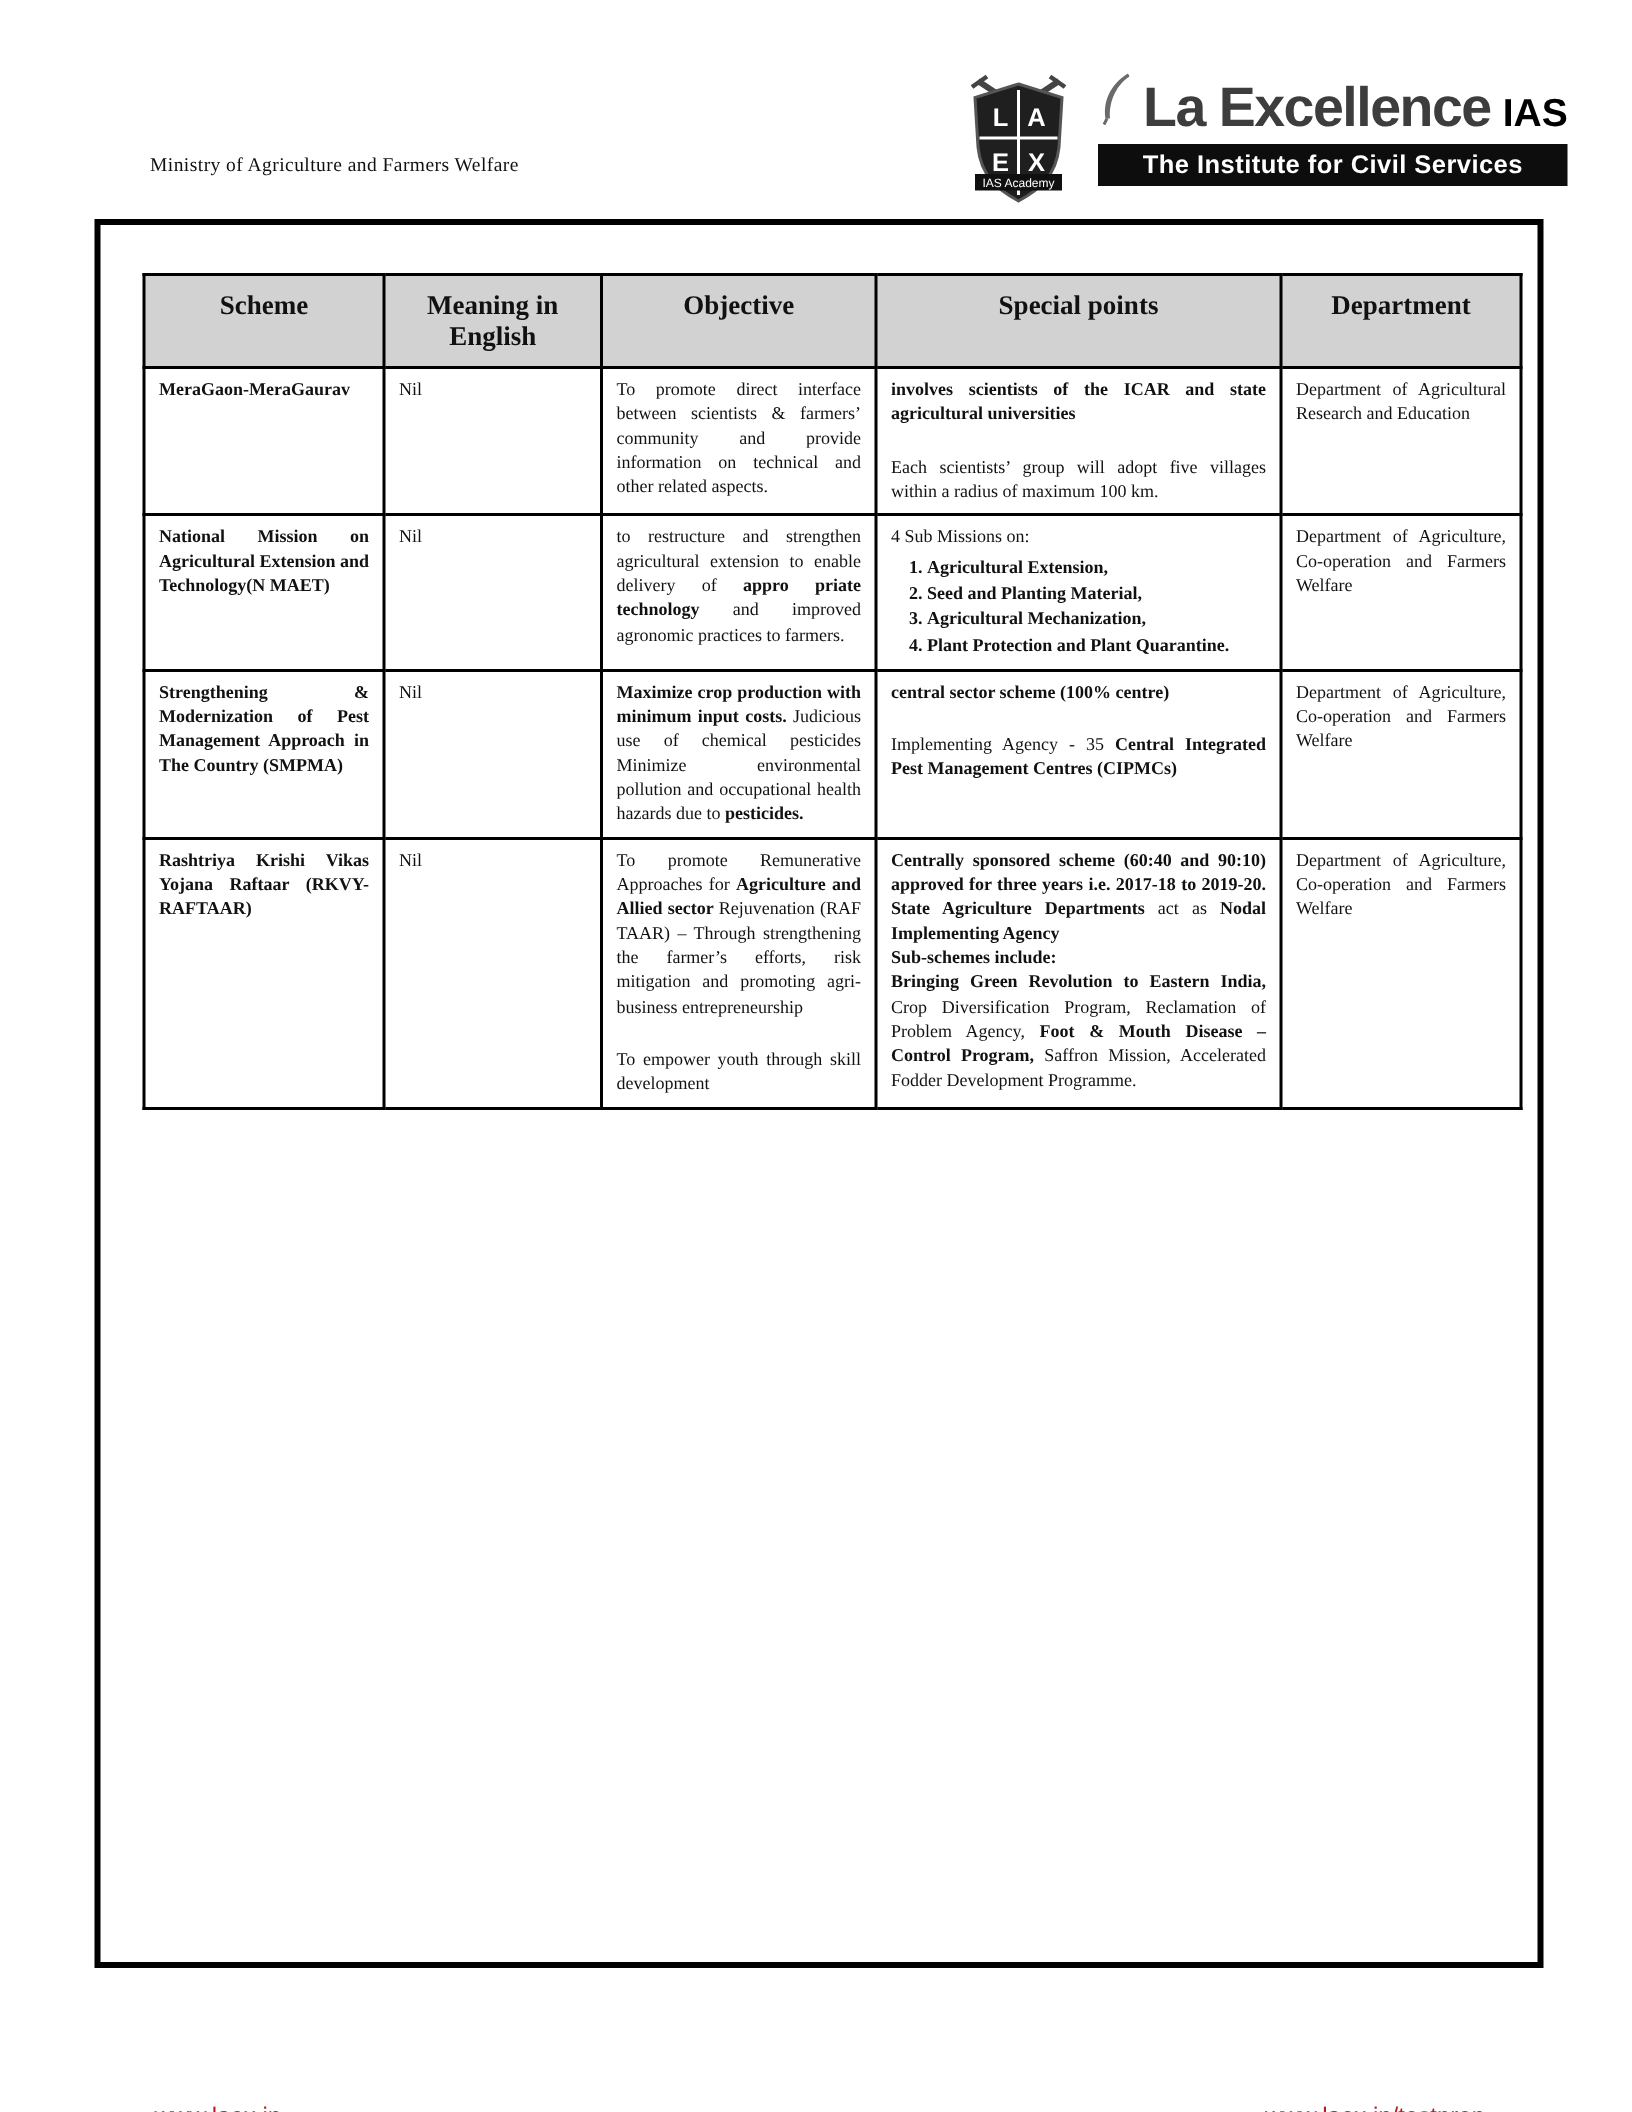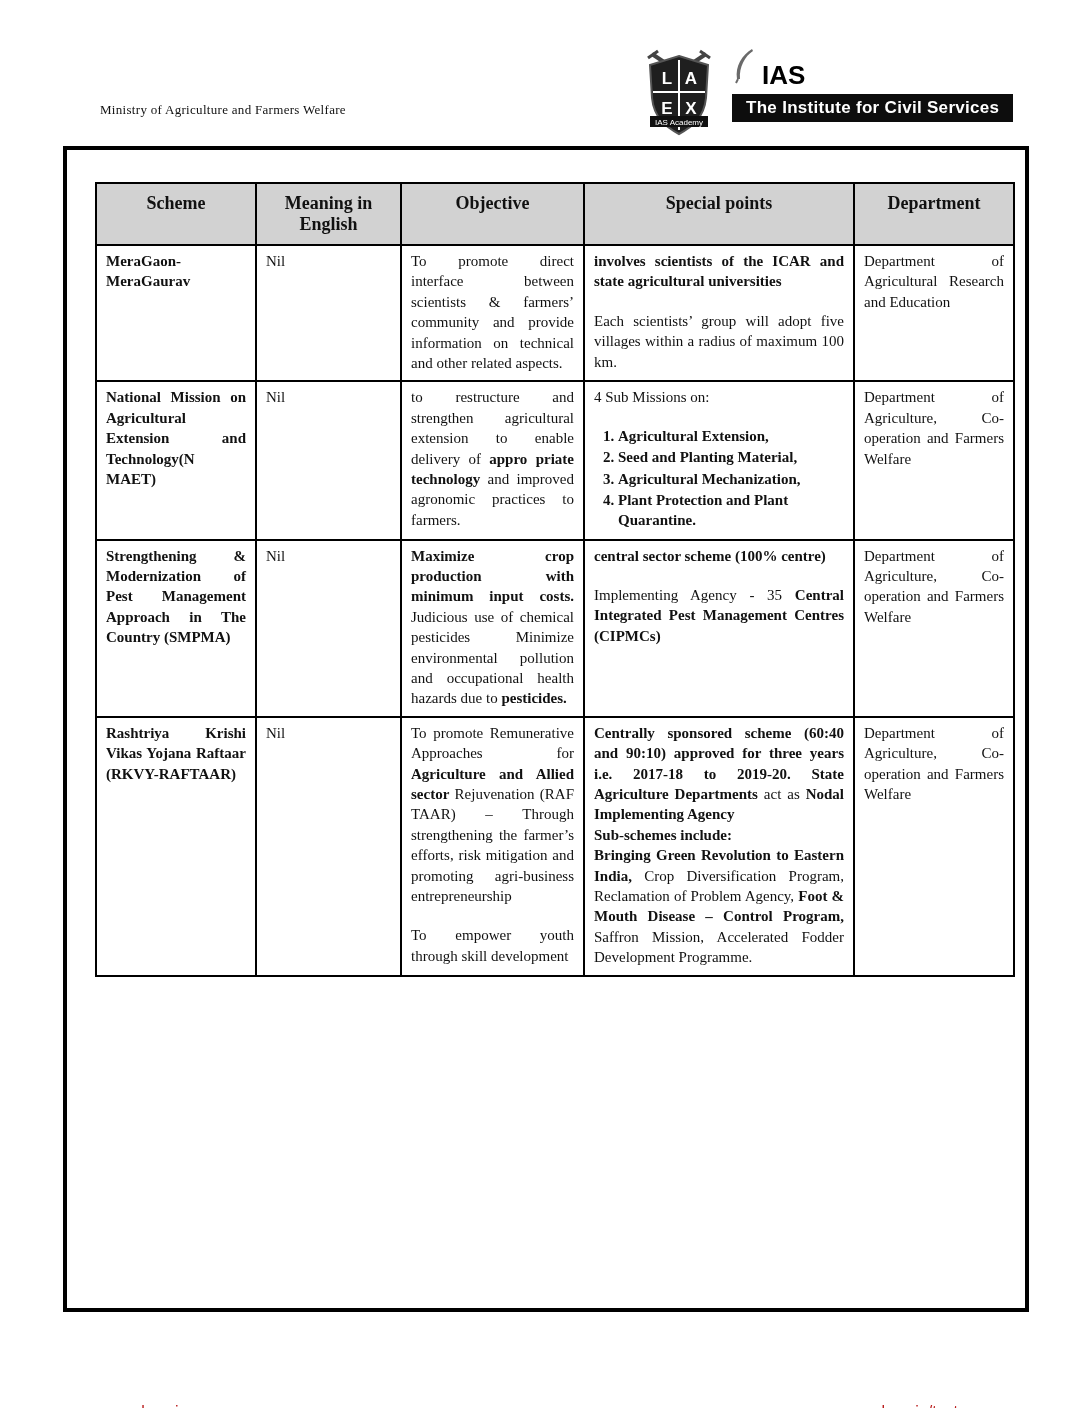--- a/index.html
+++ b/index.html
@@ -65,35 +65,35 @@
     vertical-align:top;
   }
   table.schemes th {
     background:#d2d2d2;
     font-size:18px; font-weight:bold;
     padding:9px 6px;
     text-align:center;
   }
   table.schemes td {
     padding:5px 9px 7px 9px;
-    font-size:15px;
+    font-size:12px;
     line-height:1.36;
     background:#fff;
   }
   td.col-scheme { background:#dadada; font-weight:bold; font-size:16px; }
   .w-scheme { width:160px; }
   .w-meaning { width:145px; }
   .w-objective { width:183px; }
   .w-special { width:270px; }
   .w-department { width:160px; }
 
   table.schemes td p { margin:0; text-align:justify; }
   table.schemes td .sp { height:19px; }
   table.schemes td ol {
-    margin:18px 0 0 0; padding-left:24px;
+    margin:4px 0 0 0; padding-left:24px;
   }
   table.schemes td ol li {
     font-weight:bold; text-align:left; margin:0 0 1px 0;
   }
   .b { font-weight:bold; }
 
   
   .footer-left, .footer-center, .footer-right {
     position:absolute; top:1403px;
     font-family:"Liberation Sans", sans-serif;
@@ -127,20 +127,21 @@
       <rect x="12" y="70" width="58" height="11" fill="#101010"></rect>
       <text x="41" y="78.5" fill="#fff" font-size="8" font-family="Liberation Sans, sans-serif" text-anchor="middle">IAS Academy</text>
     </svg>
 
     <div class="brand">
       <div class="brand-top">
         <svg class="quill" width="22" height="36" viewBox="0 0 22 36">
           <path d="M20 1 C10 7 3 18 5 31 L8 31 C7 19 13 8 21 3 Z" fill="#6a6a6a"></path>
           <line x1="6" y1="31" x2="4" y2="35" stroke="#6a6a6a" stroke-width="2"></line>
         </svg>
+        <span class="brand-main">La Excellence</span>
         <span class="brand-suffix">IAS</span>
       </div>
       <div class="tagline">The Institute for Civil Services</div>
     </div>
   </div>
 
   <div class="frame"></div>
 
   <table class="schemes">
     <colgroup>

